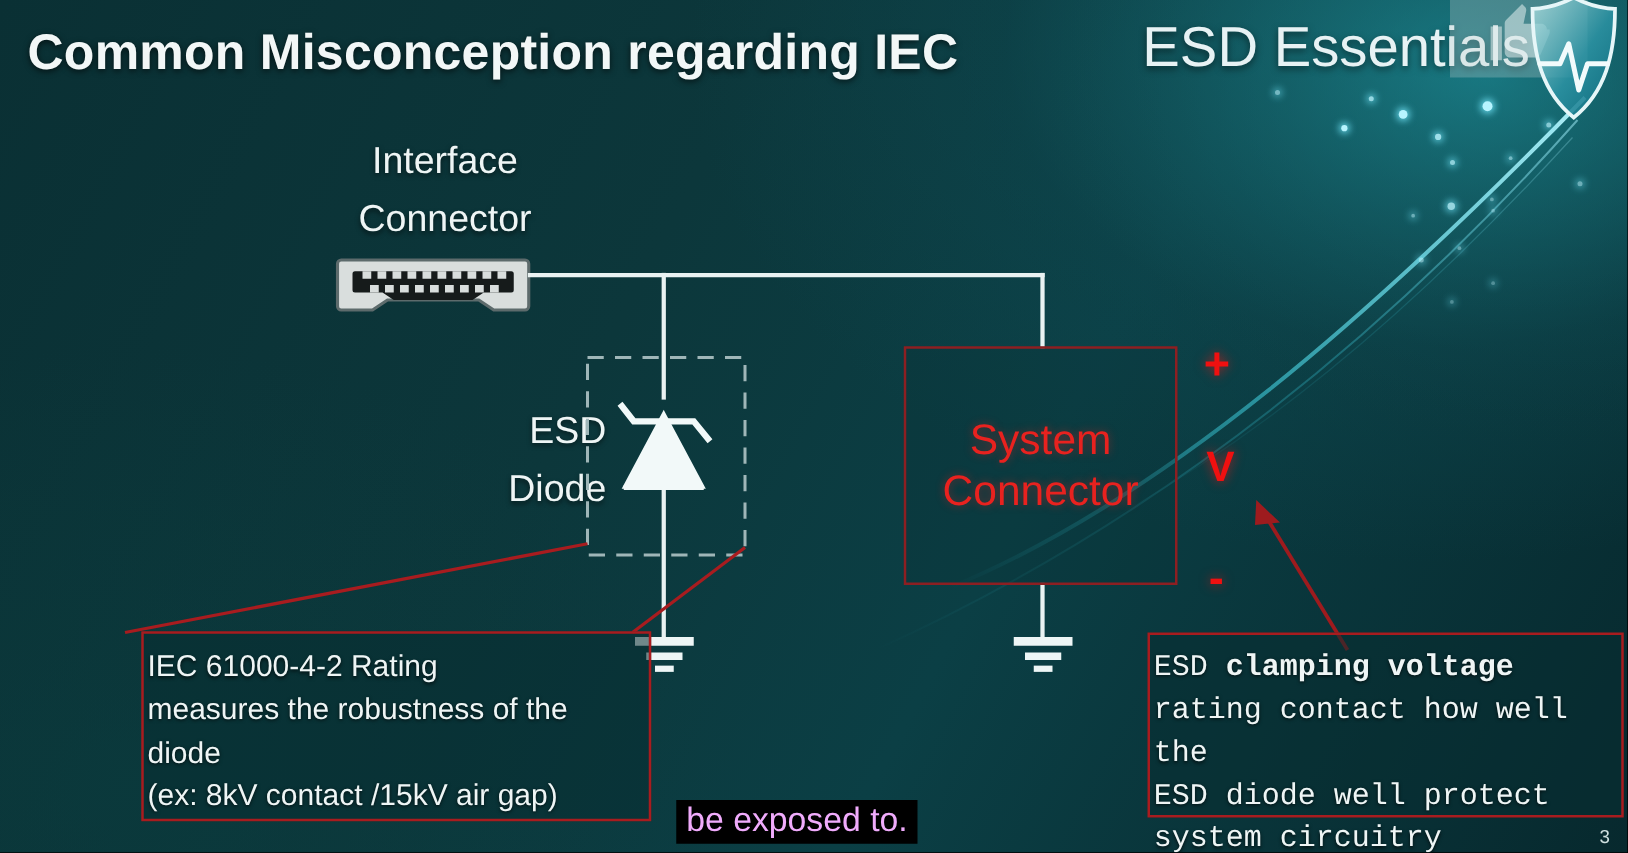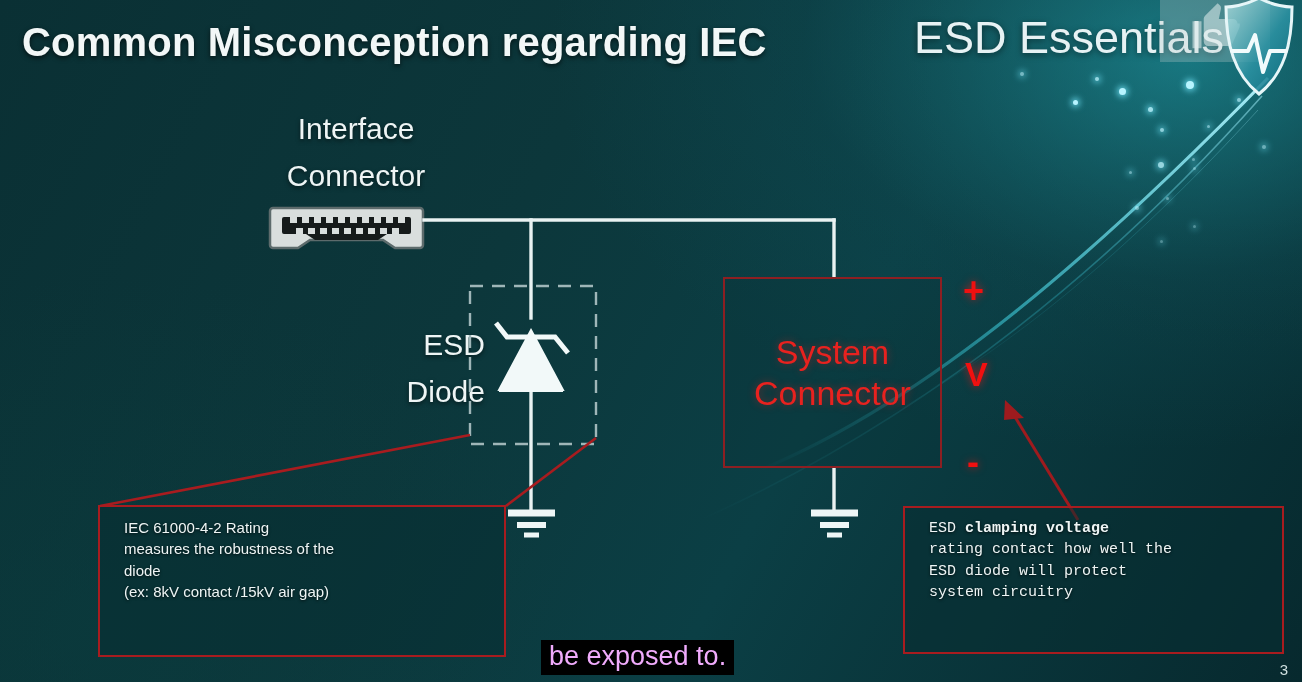--- a/index.html
+++ b/index.html
@@ -65,22 +65,23 @@
   
   .vmark { position:absolute; color:#f01010; font-weight:bold;
            text-shadow:0 0 9px rgba(240,20,16,.7); }
   #plus-marker  { left:963px; top:270px; font-size:36px; }
   #v-marker     { left:965px; top:355px; font-size:34px; }
   #minus-marker { left:967px; top:441px; font-size:36px; }
 
   
   .callout {
     position:absolute; border:2px solid #a81c1f; background:rgba(8,45,49,.55);
-    color:#eef5f5; font-size:15px; line-height:1.43; padding:10px 14px 12px 24px;
+    color:#eef5f5; font-size:24px; line-height:1.43; padding:10px 14px 12px 3px;
     text-shadow:0 1px 3px rgba(0,0,0,.75);
+    margin-left:15px;
   }
   #callout-left  { left:98px;  top:505px; width:408px; height:152px; }
   #callout-right { left:903px; top:506px; width:381px; height:148px;font-family:Liberation Mono, monospace; }
   .callout b { font-weight:bold; }
 
   
   .caption {
     position:absolute; left:541px; top:640px;
     background:#000; color:#f0abfc; font-size:27px; padding:1px 8px 3px;
     white-space:nowrap;
@@ -251,20 +252,20 @@
   <div class="callout" id="callout-left">
     <div>IEC 61000-4-2 Rating</div>
     <div>measures the robustness of the</div>
     <div>diode</div>
     <div>(ex: 8kV contact /15kV air gap)</div>
   </div>
 
   <div class="callout" id="callout-right">
     <div><span>ESD </span><b>clamping voltage</b></div>
     <div>rating contact how well the</div>
-    <div>ESD diode will protect</div>
+    <div>ESD diode well protect</div>
     <div>system circuitry</div>
   </div>
 
   <div class="caption">be exposed to.</div>
   <div class="pagenum">3</div>
 
 </div>
 
 </body></html>

